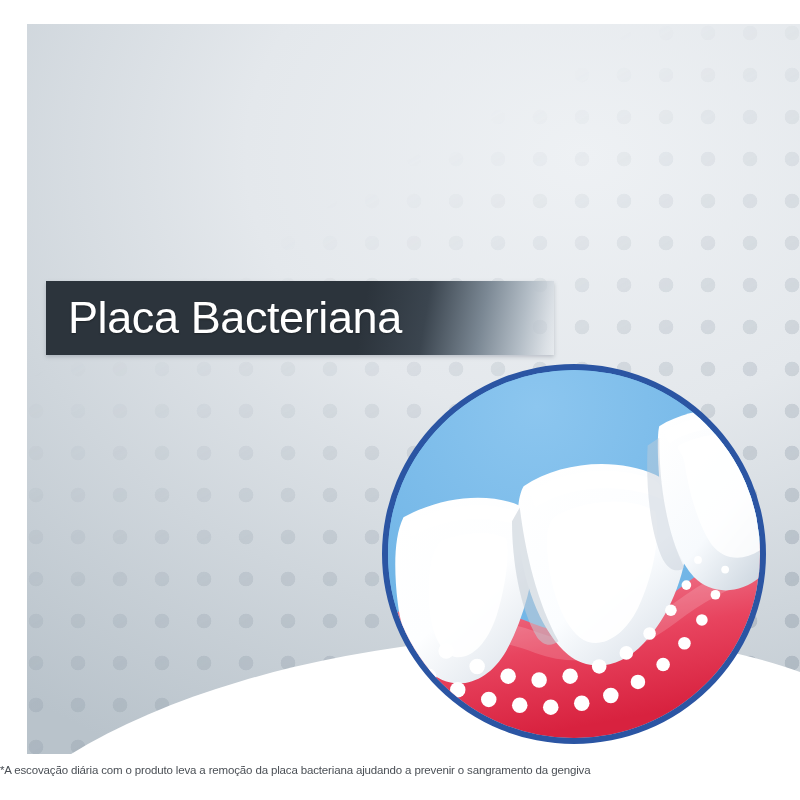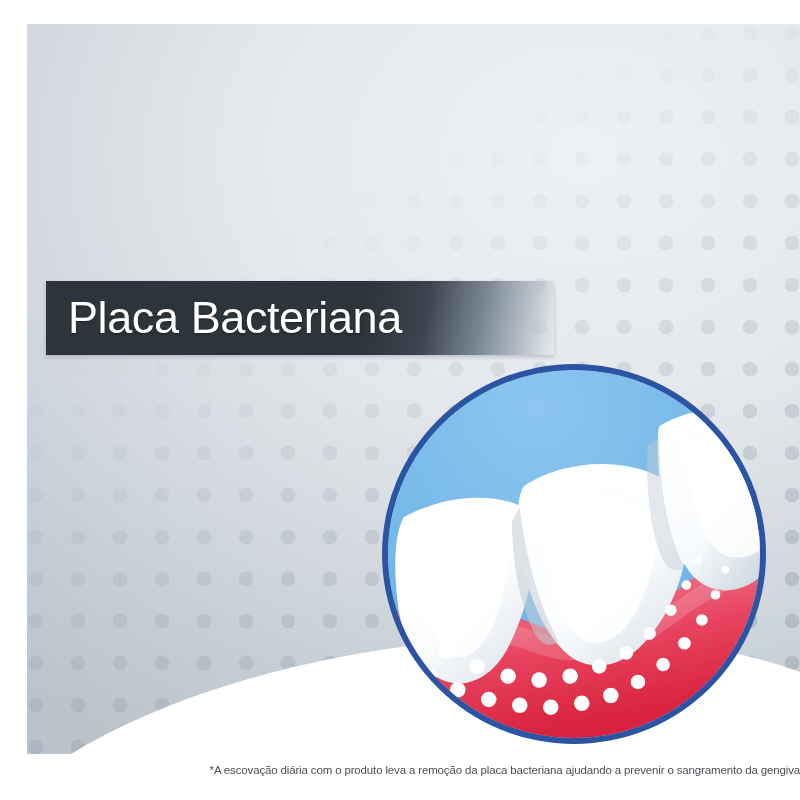--- a/index.html
+++ b/index.html
@@ -131,21 +131,21 @@
     background: #74b8e8;
   }
   .illus { position: absolute; inset: 0; }
 
   
   .footnote {
     position: absolute;
     left: 0;
     top: 764px;
     width: 800px;
-    text-align: right;
+    text-align: left;
     font-size: 11.5px;
     color: #4a4f55;
     letter-spacing: -0.15px;
   }
 </style>
 </head>
 <body>
 
 <div id="stage">
 

